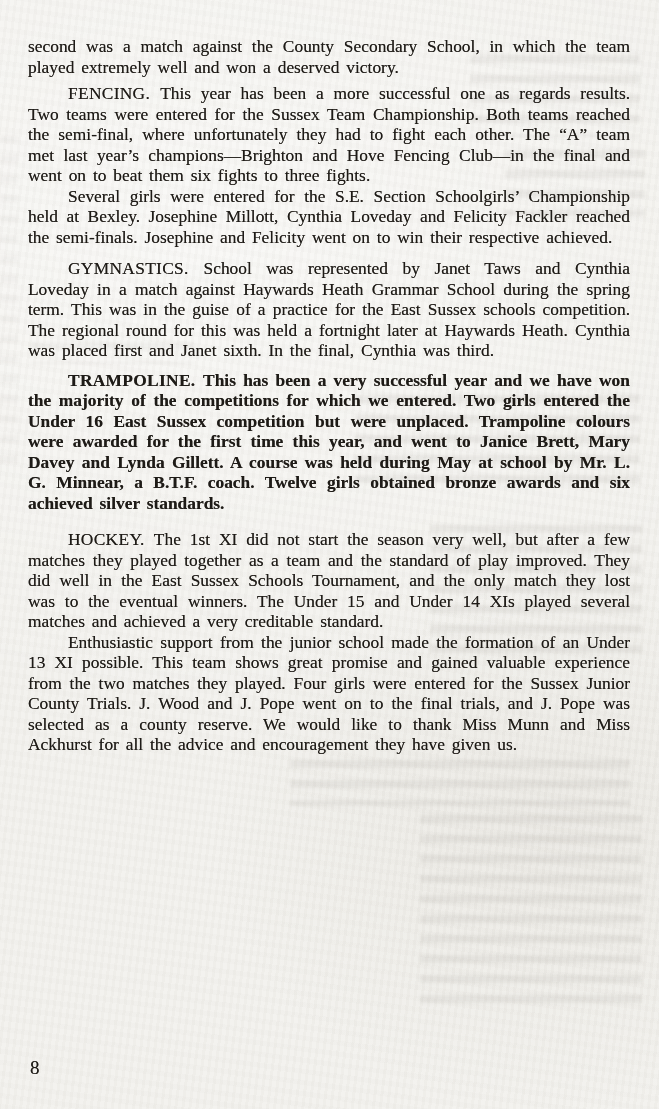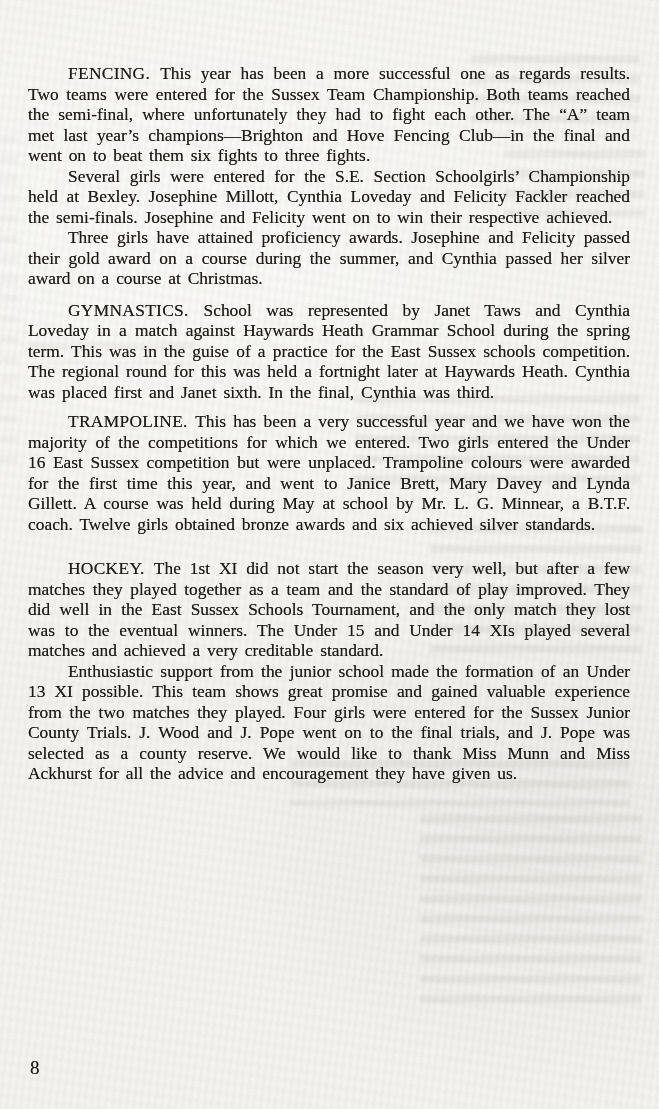--- a/index.html
+++ b/index.html
@@ -54,24 +54,24 @@
     word-spacing: 2.5px;
     text-shadow: 0 0 0.5px rgba(30, 26, 20, 0.65);
   }
   .text-block p {
     margin: 0;
     text-indent: 40px;
   }
   .text-block p.no-indent {
     text-indent: 0;
   }
-  .text-block p.sec-fencing    { margin-top: 27px; }
+  .text-block p.sec-fencing    { margin-top: 6px; }
   .text-block p.sec-gymnastics { margin-top: 11px; }
-  .text-block p.sec-trampoline { margin-top: 9px; }
-  .text-block p.sec-hockey     { margin-top: 24px; }
+  .text-block p.sec-trampoline { margin-top: 9px; font-weight: bold; }
+  .text-block p.sec-hockey     { margin-top: 16px; }
   .lead {
     letter-spacing: 0.3px;
   }
   .lead:not(:empty)::after {
     content: "\00a0 ";
     white-space: pre;
   }
   .page-number {
     position: absolute;
     left: 30px;
@@ -89,26 +89,26 @@
   <div class="ghost" style="left:505px; top:150px; width:140px; height:66px;"></div>
   <div class="ghost" style="left:355px; top:395px; width:285px; height:100px;"></div>
   <div class="ghost" style="left:430px; top:525px; width:212px; height:135px;"></div>
   <div class="ghost" style="left:290px; top:760px; width:340px; height:46px;"></div>
   <div class="ghost" style="left:420px; top:815px; width:222px; height:195px;"></div>
   <div class="ghost" style="left:30px;  top:342px; width:165px; height:22px; opacity:0.3;"></div>
   <div class="ghost" style="left:0px;   top:135px; width:18px;  height:330px; opacity:0.25;"></div>
 
   <div class="text-block">
 
+    <p class="no-indent"><span class="lead"></span><span>second was a match against the County Secondary School, in which the team played extremely well and won a deserved victory.</span></p>
 
     <p class="sec-fencing"><span class="lead">FENCING.</span><span>This year has been a more successful one as regards results.  Two teams were entered for the Sussex Team Championship. Both teams reached the semi-final, where unfortunately they had to fight each other.  The “A” team met last year’s champions—Brighton and Hove Fencing Club—in the final and went on to beat them six fights to three fights.</span></p>
 
     <p><span class="lead"></span><span>Several girls were entered for the S.E. Section Schoolgirls’ Championship held at Bexley.  Josephine Millott, Cynthia Loveday and Felicity Fackler reached the semi-finals.  Josephine and Felicity went on to win their respective achieved.</span></p>
 
-    <p><span class="lead"></span><span>Three girls have attained proficiency awards.  Josephine and Felicity passed their gold award on a course during the summer, and Cynthia passed her silver award on a course at Christmas.</span></p>
 
 
     <p class="sec-gymnastics"><span class="lead">GYMNASTICS.</span><span>School was represented by Janet Taws and Cynthia Loveday in a match against Haywards Heath Grammar School during the spring term.  This was in the guise of a practice for the East Sussex schools competition.  The regional round for this was held a fortnight later at Haywards Heath.  Cynthia was placed first and Janet sixth.  In the final, Cynthia was third.</span></p>
 
 
     <p class="sec-trampoline"><span class="lead">TRAMPOLINE.</span><span>This has been a very successful year and we have won the majority of the competitions for which we entered.  Two girls entered the Under 16 East Sussex competition but were unplaced. Trampoline colours were awarded for the first time this year, and went to Janice Brett, Mary Davey and Lynda Gillett.  A course was held during May at school by Mr. L. G. Minnear, a B.T.F. coach.  Twelve girls obtained bronze awards and six achieved silver standards.</span></p>
 
     <p class="sec-hockey"><span class="lead">HOCKEY.</span><span>The 1st XI did not start the season very well, but after a few matches they played together as a team and the standard of play improved.  They did well in the East Sussex Schools Tournament, and the only match they lost was to the eventual winners.  The Under 15 and Under 14 XIs played several matches and achieved a very creditable standard.</span></p>
 
     <p><span class="lead"></span><span>Enthusiastic support from the junior school made the formation of an Under 13 XI possible.  This team shows great promise and gained valuable experience from the two matches they played.  Four girls were entered for the Sussex Junior County Trials.  J. Wood and J. Pope went on to the final trials, and J. Pope was selected as a county reserve.  We would like to thank Miss Munn and Miss Ackhurst for all the advice and encouragement they have given us.</span></p>

